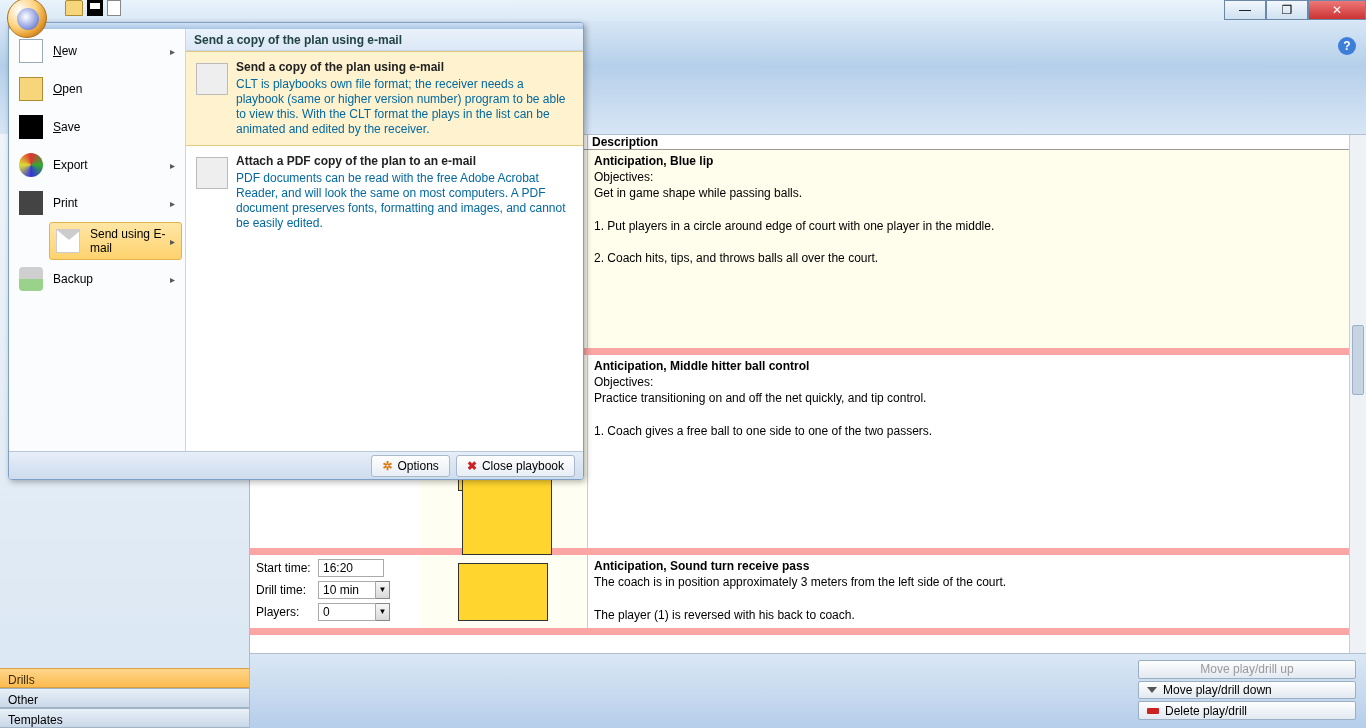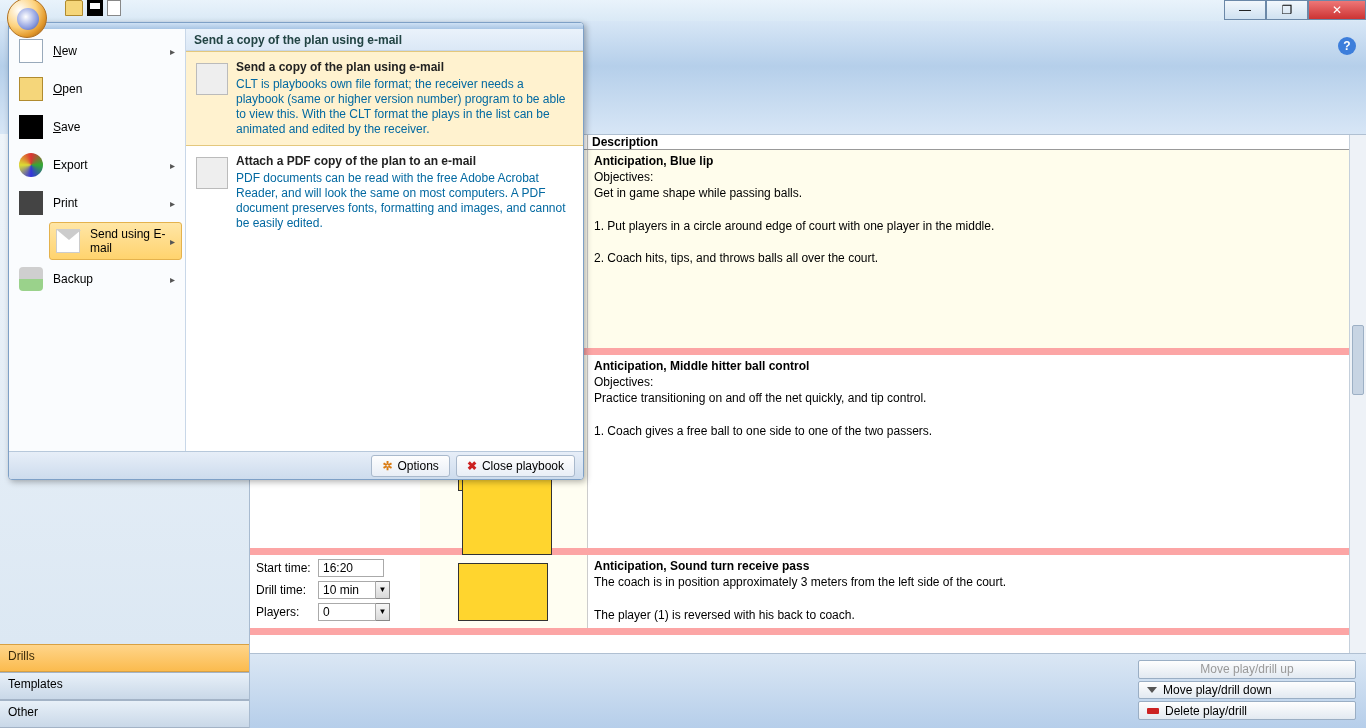--- a/index.html
+++ b/index.html
@@ -52,21 +52,21 @@
 
 .appmenu-footer { height:28px; background:linear-gradient(#e7eef8,#cddced); border-top:1px solid #b7c8db; display:flex; justify-content:flex-end; align-items:center; gap:6px; padding:0 8px;}
 .fbtn { height:22px; border:1px solid #a9b9cc; background:linear-gradient(#fefefe,#e8eef6); padding:0 10px; display:flex; align-items:center; gap:5px; border-radius:3px;}
 .fbtn .opt{color:#d97b12;font-weight:bold;}
 .fbtn .x{color:#c22;font-weight:bold;}
 
 
 .content { position:absolute; top:134px; left:0; right:0; bottom:0; display:flex; }
 .sidecol { width:250px; background:linear-gradient(#eef4fa,#d9e6f2); border-right:1px solid #a8bbd0; display:flex; flex-direction:column; }
 .sidecol .spacer { flex:1; }
-.navbtn { height:28px; border:1px solid #a3b3c6; border-left:none; border-right:none; background:linear-gradient(#e8f0f8,#c9d8e8); padding:4px 8px; text-align:left;}
+.navbtn { height:20px; border:1px solid #a3b3c6; border-left:none; border-right:none; background:linear-gradient(#e8f0f8,#c9d8e8); padding:4px 8px; text-align:left;}
 .navbtn.sel { background:linear-gradient(#ffd58a,#fbbb4e); border-color:#d8a042; color:#3a2a0a;}
 
 .maincol { flex:1; display:flex; flex-direction:column; }
 .grid { flex:1; overflow:hidden; border-top:1px solid #b0c0d2; border-bottom:1px solid #b0c0d2; position:relative;}
 .grid-head { height:15px; background:#fff; border-bottom:1px solid #999; display:flex; }
 .gh1{width:338px;border-right:1px solid #bbb;}
 .gh2{flex:1; padding:0 4px; font-weight:bold;}
 .grid-body { position:relative; height:calc(100% - 15px); }
 
 .row { display:flex; border-bottom:7px solid #fca5a5; background:#fff; }
@@ -188,22 +188,22 @@
         <span>Close playbook</span>
       </div>
   </div>
 </div>
 
 <div class="content">
   <div class="sidecol">
     <div class="spacer"></div>
     <div id="navlist">
         <div class="navbtn sel">Drills</div>
+        <div class="navbtn">Other</div>
         <div class="navbtn">Templates</div>
-        <div class="navbtn">Other</div>
       </div>
   </div>
   <div class="maincol">
     <div class="grid">
       <div class="grid-head">
         <div class="gh1"></div>
         <div class="gh2">Description</div>
       </div>
       <div class="grid-body" id="gridbody">
           <div class="row sel" style="height: 205px;">

